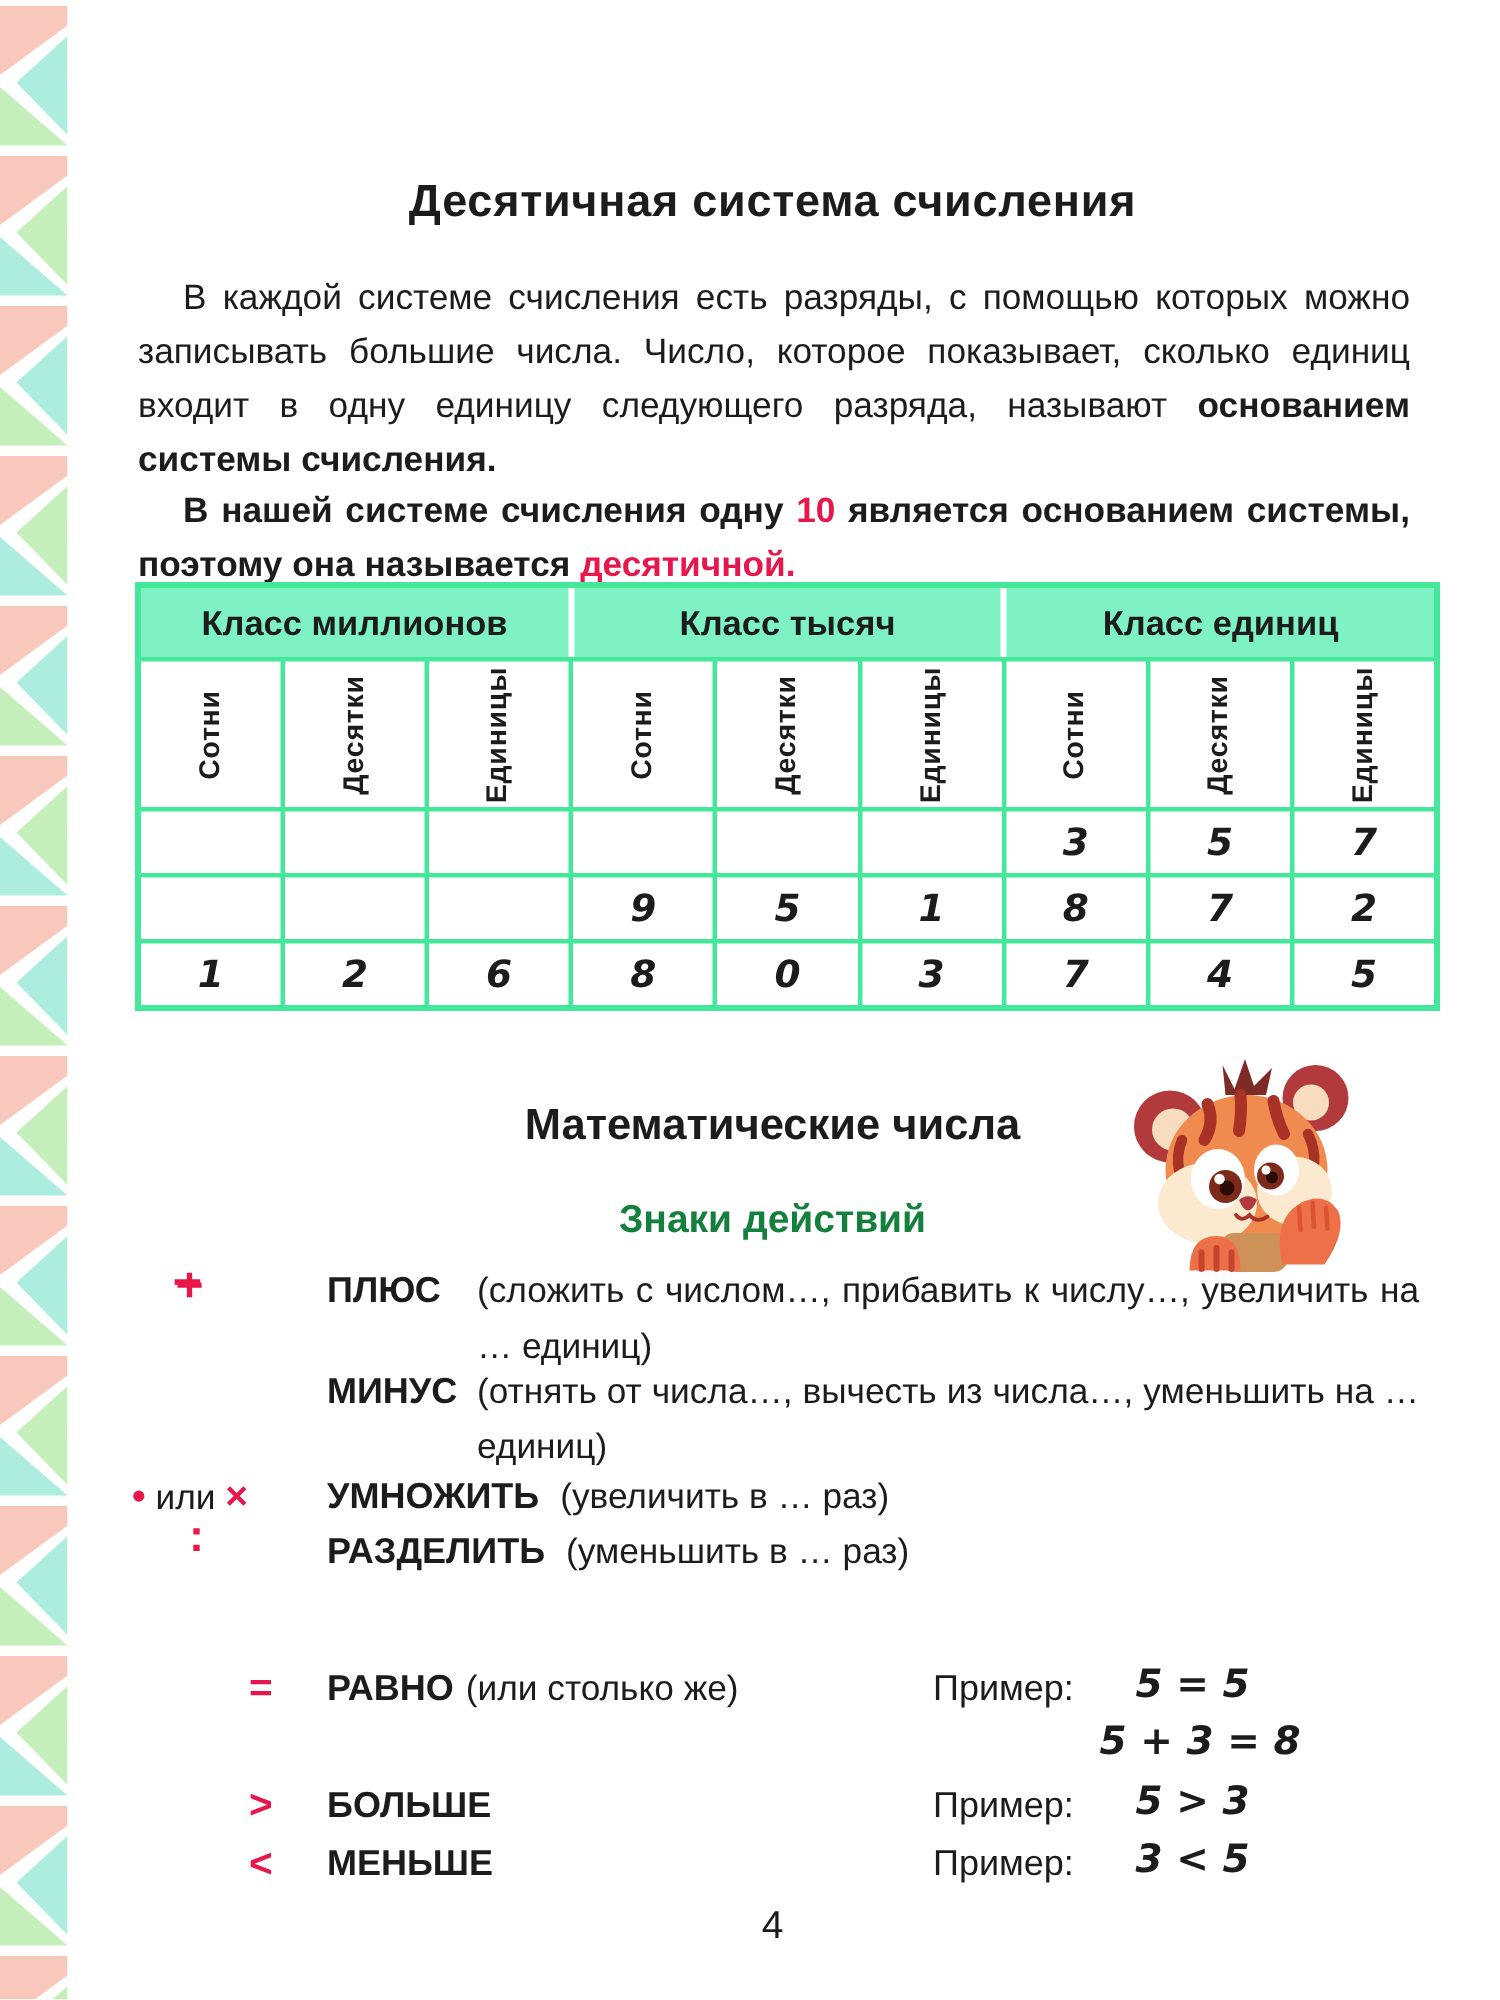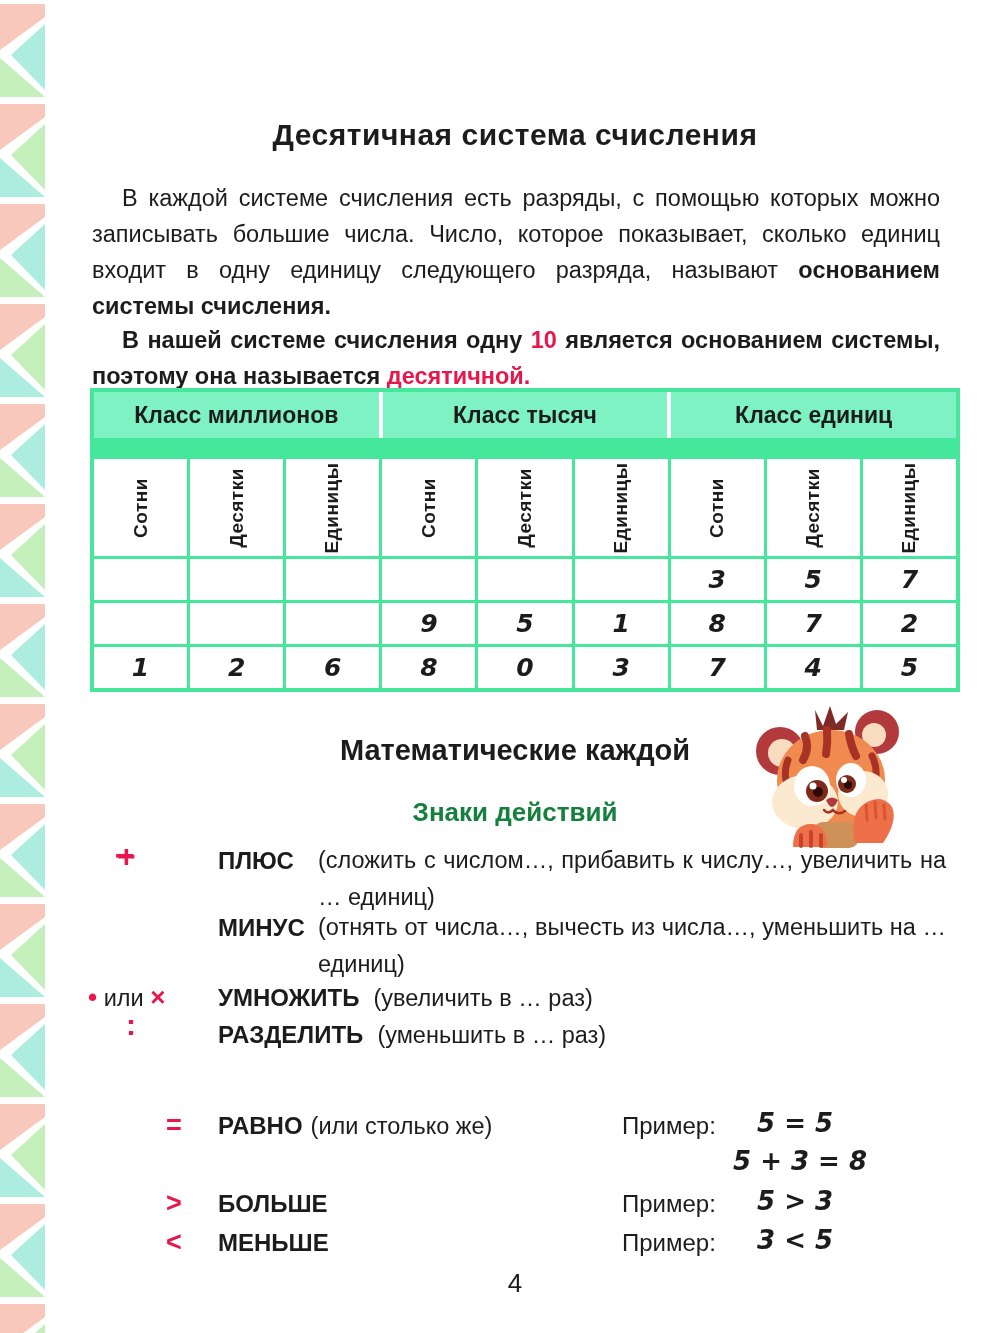--- a/index.html
+++ b/index.html
@@ -9,21 +9,21 @@
   .page-title{position:absolute;left:90px;top:118px;width:850px;text-align:center;
               font-size:30px;font-weight:700;letter-spacing:0.5px;}
   .para{position:absolute;left:92px;width:848px;font-size:23.5px;line-height:36px;
         text-align:justify;text-indent:30px;}
   .p1{top:180px;}
   .p2{top:322px;font-weight:700;}
   .bold{font-weight:700;}
   .red{color:#E8174B;}
   
   .pv-table{position:absolute;left:90px;top:388px;width:870px;box-sizing:border-box;
-            background:#45E89B;padding:4px;display:flex;flex-direction:column;gap:21px;}
+            background:#45E89B;padding:4px;display:flex;flex-direction:column;gap:3px;}
   .pv-head{display:flex;gap:4px;background:#ffffff;}
   .pv-class{flex:1;height:46px;background:#7FF2C4;display:flex;align-items:center;
             justify-content:center;font-weight:700;font-size:23px;}
   .pv-grid{display:grid;grid-template-columns:repeat(9,1fr);gap:3px;}
   .pv-sub{background:#fff;height:97px;display:flex;align-items:center;justify-content:center;}
   .pv-sub span{transform:rotate(-90deg);white-space:nowrap;font-weight:600;font-size:19px;
                letter-spacing:0.5px;}
   .pv-cell{background:#fff;height:41px;display:flex;align-items:center;justify-content:center;
            font-family:"DejaVu Sans",sans-serif;font-style:italic;font-weight:600;font-size:25px;}
   
@@ -148,21 +148,21 @@
       <div class="pv-cell">6</div>
       <div class="pv-cell">8</div>
       <div class="pv-cell">0</div>
       <div class="pv-cell">3</div>
       <div class="pv-cell">7</div>
       <div class="pv-cell">4</div>
       <div class="pv-cell">5</div>
     </div>
   </div>
 
-  <div class="sec-title">Математические каждой</div>
+  <div class="sec-title">Математические числа</div>
 
   <svg class="tiger" width="150" height="152" viewBox="0 0 150 152" xmlns="http://www.w3.org/2000/svg">
     <circle cx="25" cy="55" r="24" fill="#B23A3C"></circle>
     <circle cx="27" cy="57" r="14" fill="#F7DCC0"></circle>
     <circle cx="122" cy="36" r="22" fill="#B23A3C"></circle>
     <circle cx="119" cy="39" r="12" fill="#F7DCC0"></circle>
     <path d="M60 14 L68 30 L75 10 L81 28 L93 16 L89 34 L62 34 Z" fill="#7E2B28"></path>
     <ellipse cx="76" cy="84" rx="54" ry="50" fill="#F08A4E"></ellipse>
     <path d="M50 40 Q55 52 48 64" stroke="#A93226" stroke-width="8" fill="none" stroke-linecap="round"></path>
     <path d="M72 34 Q73 46 71 58" stroke="#A93226" stroke-width="8" fill="none" stroke-linecap="round"></path>

